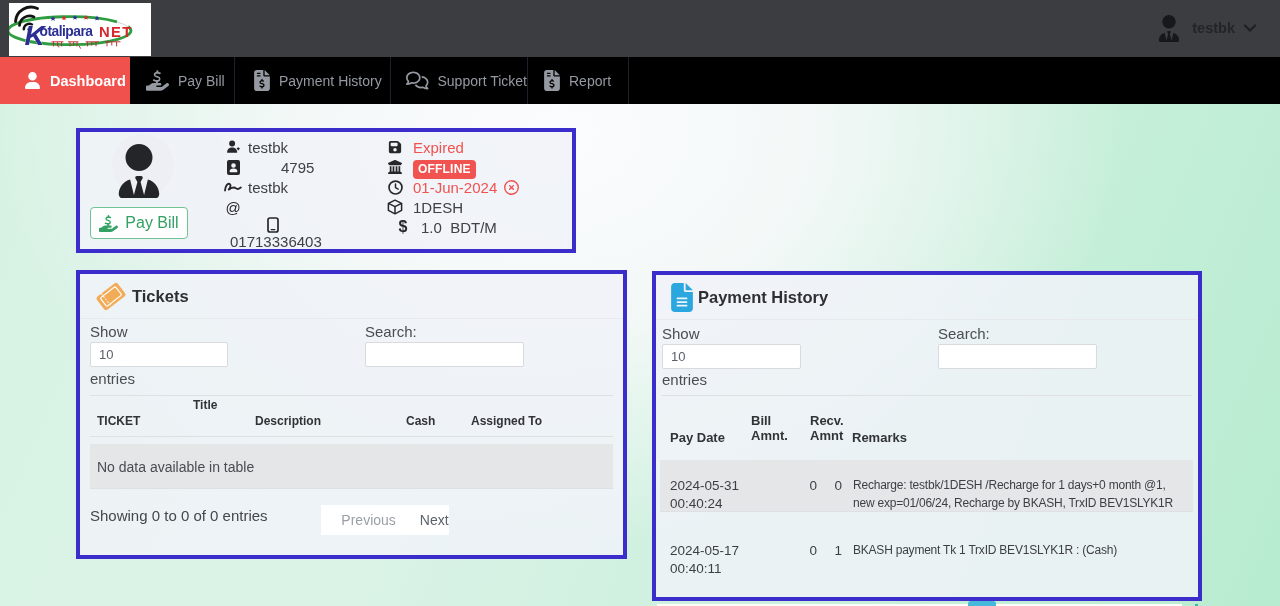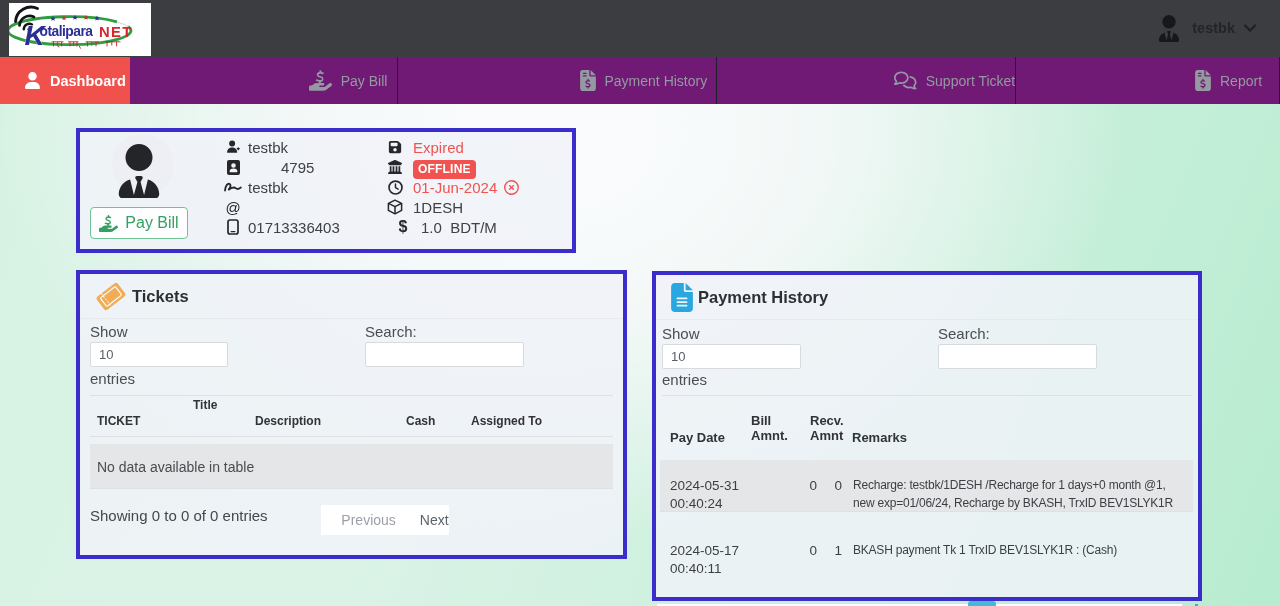--- a/index.html
+++ b/index.html
@@ -7,21 +7,21 @@
 body { position:relative; background:#fff; }
 
 
 #topbar { position:absolute; left:0; top:0; width:1280px; height:57px; background:#3b3d40; }
 #logo { position:absolute; left:9px; top:3px; width:142px; height:53px; background:#fff; }
 #userbox { position:absolute; right:24px; top:8px; height:40px; display:flex; align-items:center; }
 #userbox .uname { color:#232528; font-size:14.5px; font-weight:bold; margin-left:10px; }
 #userbox .chev { margin-left:9px; }
 
 
-#nav { position:absolute; left:0; top:57px; width:1280px; height:47px; background:#701a75; display:flex;justify-content:space-between; }
+#nav { position:absolute; left:0; top:57px; width:1280px; height:47px; background:#000000; display:flex; }
 .navitem { height:47px; display:flex; align-items:center; color:#9599a1; font-size:14px; border-right:1px solid #1d212a; white-space:nowrap; }
 .navitem .txt { margin-left:9px; }
 .navitem.active { background:#f1514d; color:#fff; font-weight:bold; font-size:14.5px; border-right:none; }
 
 
 #main { position:absolute; left:0; top:104px; width:1280px; height:502px;
   background:
    radial-gradient(ellipse 740px 540px at 560px 30px, rgba(252,252,254,0.98) 0%, rgba(247,249,250,0.88) 35%, rgba(255,255,255,0) 76%),
    linear-gradient(112deg, #d7f2e3 0%, #dbf3e7 35%, #ccf0dd 65%, #b7ecd0 100%);
 }
@@ -188,21 +188,21 @@
           <svg width="18" height="14" viewBox="0 0 18 14">
             <path d="M1 10.5 C1.6 5.5 3.6 3.2 5.4 3.8 C7.4 4.5 6.3 8.6 4.2 9.9 C8 7.2 10.5 7.1 12 8.4 C13.2 9.4 15.2 8.8 16.8 7.6" fill="none" stroke="#26272b" stroke-width="1.9" stroke-linecap="round"></path>
           </svg>
         </span>
         <span class="val">testbk</span>
       </div>
     <div class="inforow" style="left:144px; top:65px;">
         <span class="ic" style="font-size:15px;color:#26272b;">@</span>
         <span class="val"></span>
       </div>
-    <div class="inforow" style="left:144px; top:85px;">
+    <div class="inforow" style="left:144px; top:85px;flex-direction:column;">
         <span class="ic">
           <svg width="12" height="16" viewBox="0 0 12 16">
             <rect x="1" y="1" width="10" height="14" rx="2" fill="none" stroke="#26272b" stroke-width="1.7"></rect>
             <line x1="4.2" y1="12.6" x2="7.8" y2="12.6" stroke="#26272b" stroke-width="1.4" stroke-linecap="round"></line>
           </svg>
         </span>
         <span class="val">01713336403</span>
       </div>
 
     <div class="inforow" style="left:306px; top:5px;">

